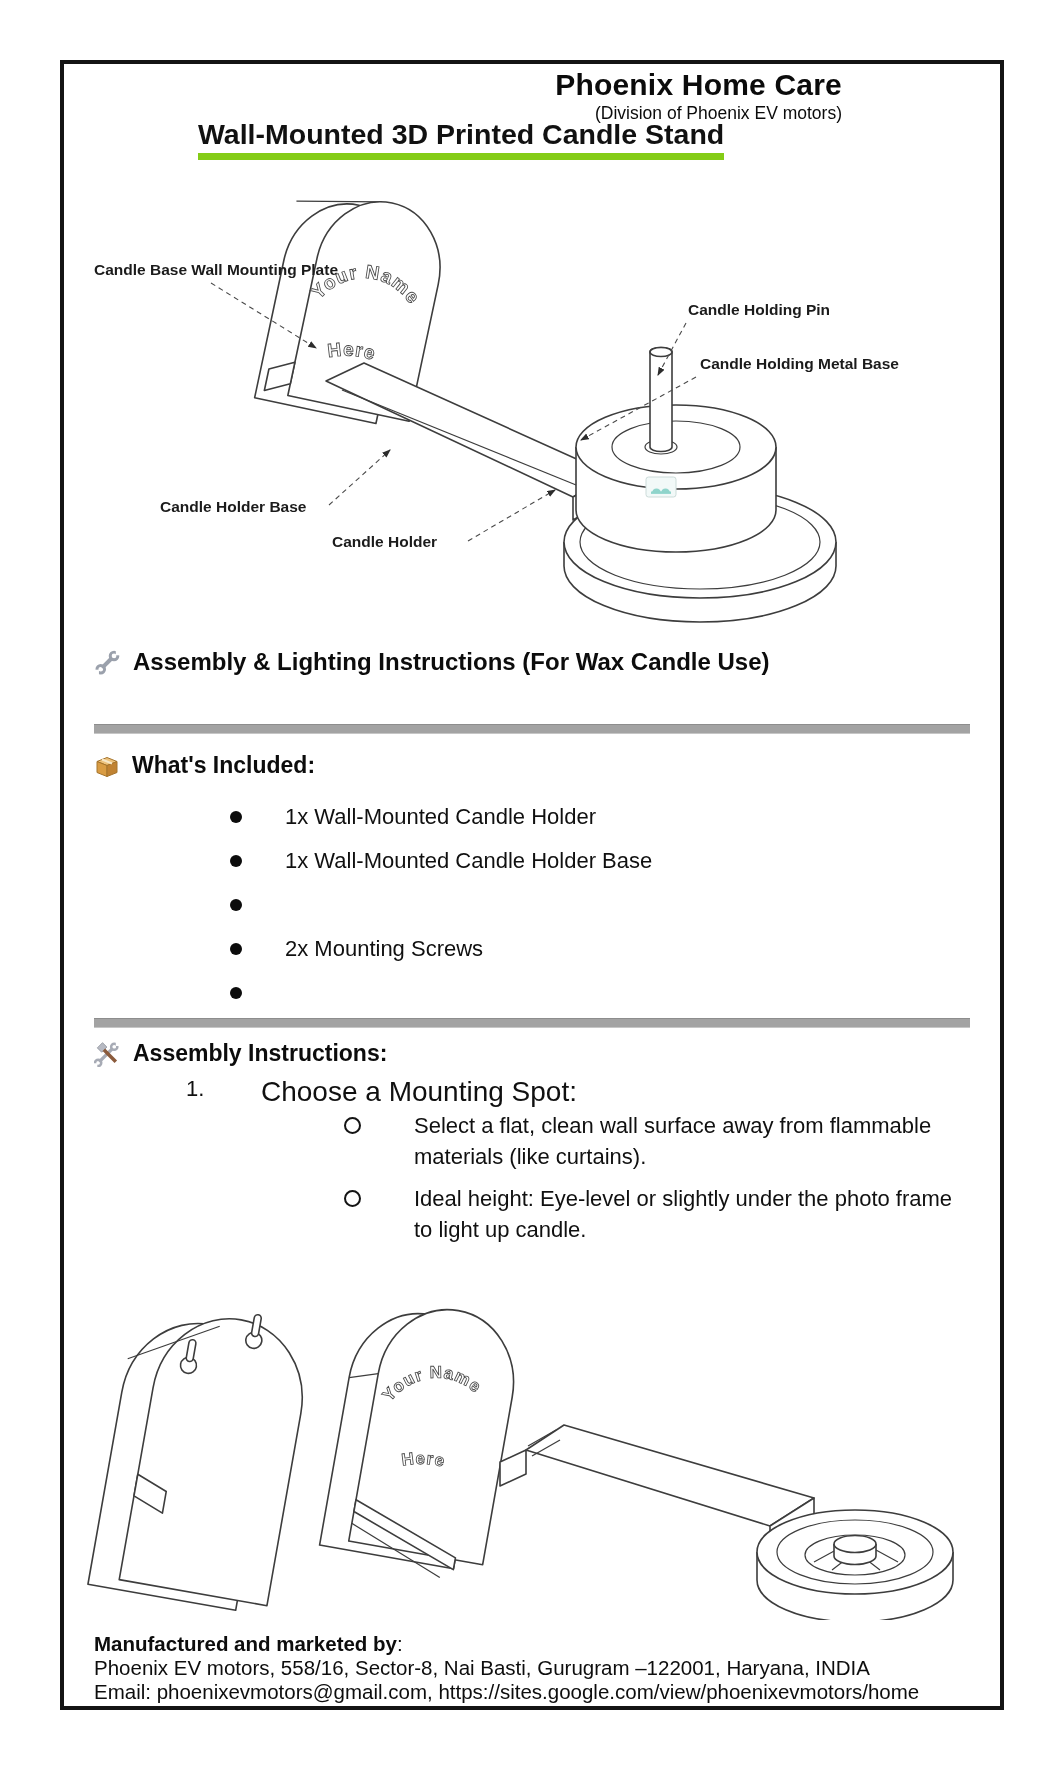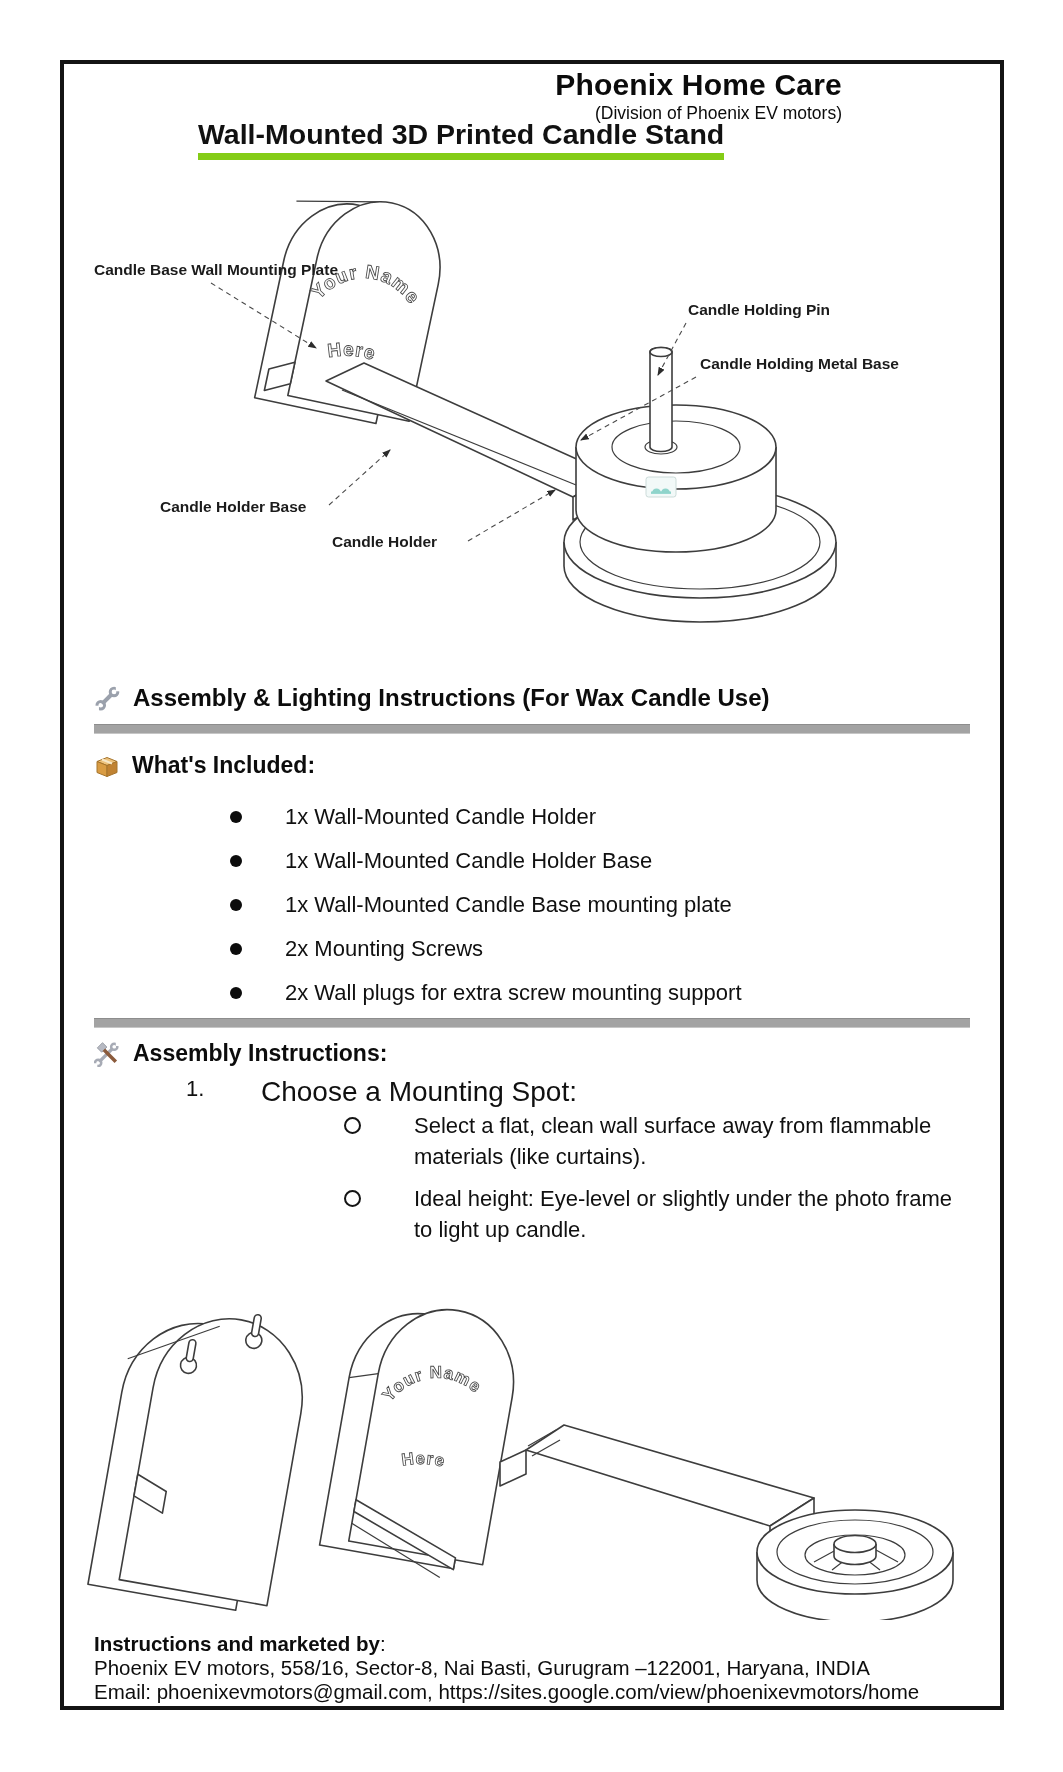--- a/index.html
+++ b/index.html
@@ -18,21 +18,21 @@
   .diag2{position:absolute;left:6px;top:1186px;}
   .ln{fill:#ffffff;stroke:#3d3d3d;stroke-width:1.6;stroke-linejoin:round;}
   .ln2{fill:none;stroke:#3d3d3d;stroke-width:1.2;}
   .leader{fill:none;stroke:#4a4a4a;stroke-width:1.1;stroke-dasharray:5 4;}
   .dlabel{font:bold 15.5px "Liberation Sans",sans-serif;fill:#1b1b1b;}
   .emboss{font-family:"Liberation Sans",sans-serif;font-weight:bold;fill:#fdfdfd;
           stroke:#4a4a4a;stroke-width:.85;letter-spacing:1px;}
   
   .sec-row{position:absolute;display:flex;align-items:center;gap:12px;}
   .sec-row .ht{font-weight:bold;color:#0c0c0c;white-space:nowrap;}
-  .row-assembly-lighting{left:30px;top:620px;}
+  .row-assembly-lighting{left:30px;top:584px;}
   .row-assembly-lighting .ht{font-size:24px;}
   .row-included{left:30px;top:688px;justify-content:space-between;}
   .row-included .ht{font-size:23px;}
   .row-instructions{left:30px;top:976px;}
   .row-instructions .ht{font-size:23px;}
   .divider{position:absolute;left:30px;width:876px;height:8px;background:#a3a3a3;
            border-top:1px solid #8d8d8d;border-bottom:1px solid #c6c6c6;}
   .d1{top:660px;} .d2{top:954px;}
   
   .inc-list{position:absolute;left:166px;top:740px;}
@@ -157,29 +157,27 @@
       <div class="inc-item">
         <span class="blt"></span>
         <span class="inc-txt">1x Wall-Mounted Candle Holder</span>
       </div>
       <div class="inc-item">
         <span class="blt"></span>
         <span class="inc-txt">1x Wall-Mounted Candle Holder Base</span>
       </div>
       <div class="inc-item">
         <span class="blt"></span>
-        <span class="inc-txt">1x Wall-Mounted Candle Base mounting plate</span>
       </div>
       <div class="inc-item">
         <span class="blt"></span>
         <span class="inc-txt">2x Mounting Screws</span>
       </div>
       <div class="inc-item">
         <span class="blt"></span>
-        <span class="inc-txt">2x Wall plugs for extra screw mounting support</span>
       </div>
     </div>
 
     <div class="divider d2"></div>
 
     <div class="sec-row row-instructions">
       <svg class="hicon" width="27" height="27" viewBox="0 0 26 26">
         <line x1="5" y1="21" x2="18" y2="8" stroke="#a7abb5" stroke-width="3.2"></line>
         <circle cx="19.5" cy="6.5" r="3" fill="none" stroke="#a7abb5" stroke-width="2.4"></circle>
         <rect x="21" y="1.4" width="4.8" height="4.4" fill="#ffffff"></rect>
@@ -244,19 +242,19 @@
         <ellipse class="ln" cx="785" cy="302" rx="98" ry="42"></ellipse>
         <ellipse class="ln2" cx="785" cy="302" rx="78" ry="32"></ellipse>
         <ellipse class="ln2" cx="785" cy="305" rx="50" ry="20"></ellipse>
         <path class="ln2" d="M 766,300 L 744,312 M 806,300 L 828,312 M 775,310 L 762,320 M 797,310 L 810,320"></path>
         <path class="ln" d="M 764,294 L 764,306 A 21,8.5 0 0 0 806,306 L 806,294"></path>
         <ellipse class="ln" cx="785" cy="294" rx="21" ry="8.5"></ellipse>
       </g>
     </svg>
 
     <div class="footer">
-      <div><b>Instructions and marketed by</b><span>:</span></div>
+      <div><b>Manufactured and marketed by</b><span>:</span></div>
       <div>Phoenix EV motors, 558/16, Sector-8, Nai Basti, Gurugram –122001, Haryana, INDIA</div>
       <div>Email: phoenixevmotors@gmail.com, https://sites.google.com/view/phoenixevmotors/home</div>
     </div>
 
   </div>
 </div>
 
 </body></html>

